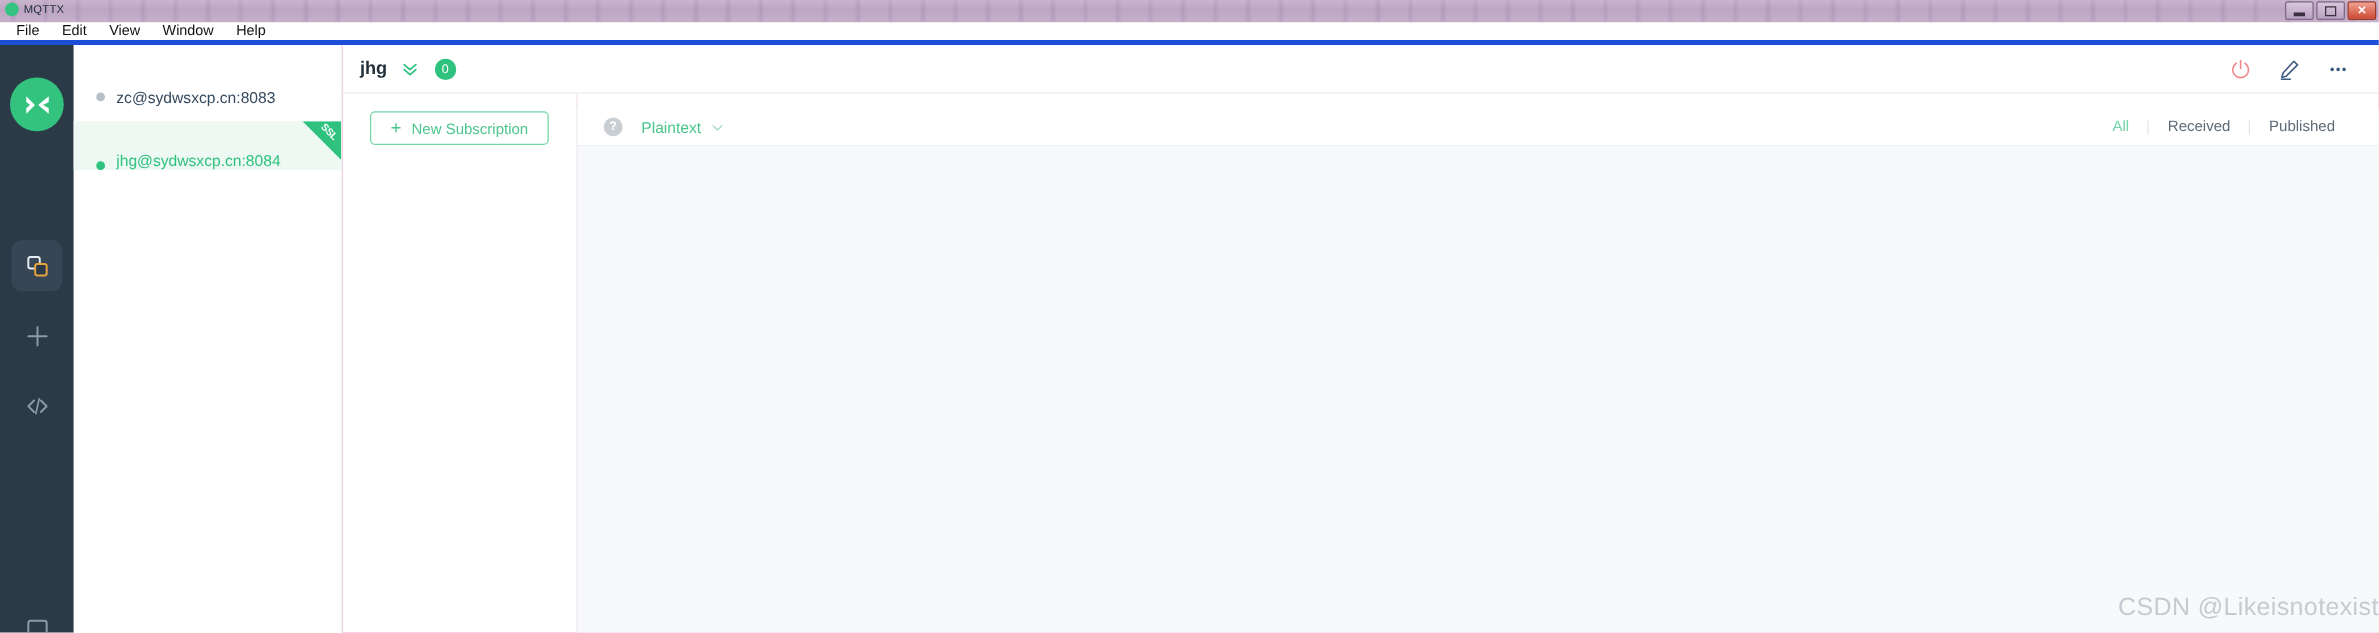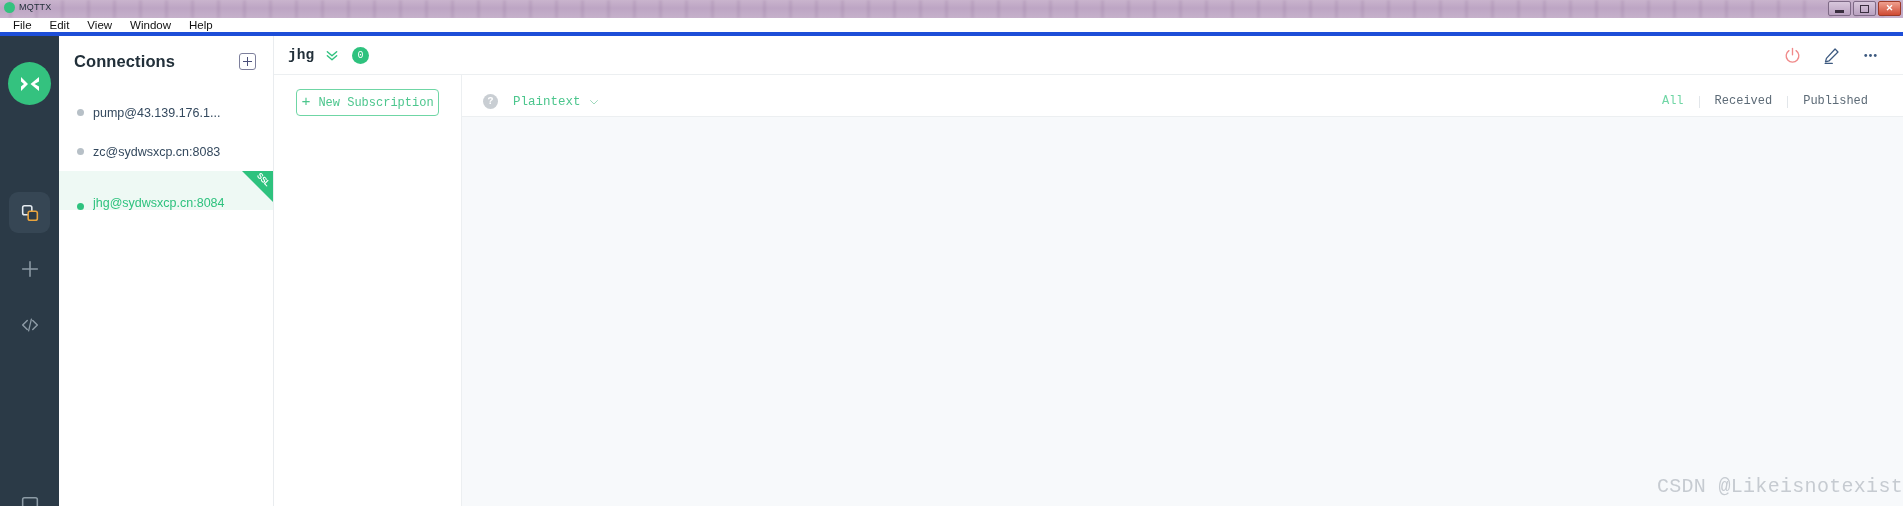--- a/index.html
+++ b/index.html
@@ -168,21 +168,20 @@
     pointer-events:none;
   }
 
   
   .main{
     flex:1; height:100%;
     display:flex; flex-direction:column;
     background:#ec4899;
     position:relative;
     min-width:0;
-    font-family:Liberation Mono, monospace;
   }
   .main-header{
     height:39px; flex:0 0 39px;
     display:flex; align-items:center;
     padding:0 23px 0 14px;
     border-bottom:1px solid #eceff1;
     background:#ffffff;
   }
   .mh-title{
     font-size:14.5px; font-weight:bold; color:#22303a; margin-right:10px;
@@ -332,31 +331,23 @@
     </div>
 
     <div class="rail-bottom-icon">
       <svg width="22" height="22" viewBox="0 0 24 24" fill="none">
         <rect x="4" y="4" width="16" height="14" rx="2" stroke="#8d9ba6" stroke-width="1.7"></rect>
       </svg>
     </div>
   </div>
 
   <div class="connections">
-    <div class="conn-header">
-      <div class="conn-title">Connections</div>
-      <div class="conn-add-btn"></div>
-    </div>
 
     <div class="conn-list">
 
-      <div class="conn-item">
-        <span class="conn-dot"></span>
-        <span class="conn-label">pump@43.139.176.1...</span>
-      </div>
 
       <div class="conn-item">
         <span class="conn-dot"></span>
         <span class="conn-label">zc@sydwsxcp.cn:8083</span>
       </div>
 
       <div class="conn-item selected">
         <span class="conn-dot"></span>
         <span class="conn-label">jhg@sydwsxcp.cn:8084</span>
         <span class="ssl-corner"></span>

